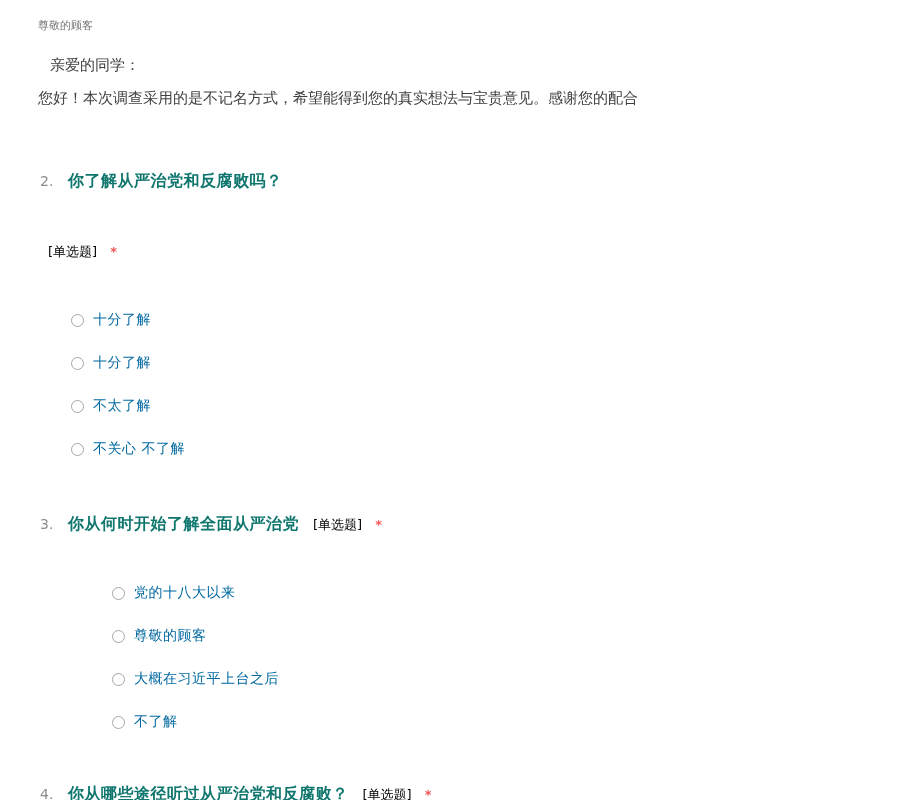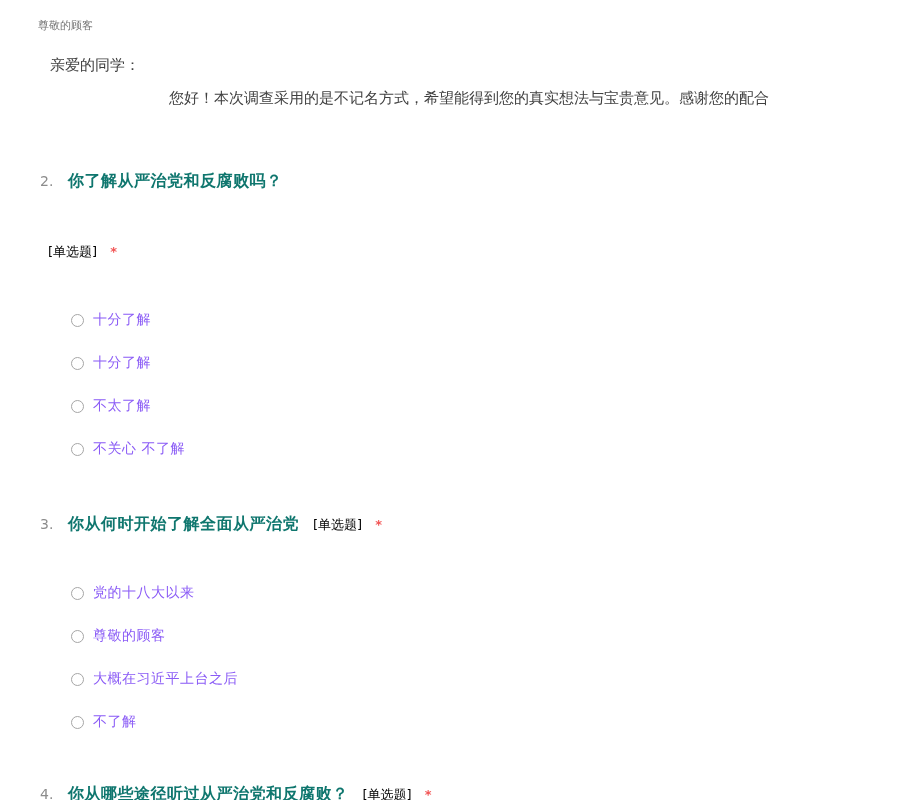--- a/index.html
+++ b/index.html
@@ -25,21 +25,20 @@
     font-size: 15px;
     line-height: 15px;
     color: #404040;
   }
   .intro-message {
     margin-left: 38px;
     margin-top: 18px;
     font-size: 15px;
     line-height: 15px;
     color: #404040;
-    text-align: center;
   }
 
   .q-title-row {
     display: flex;
     align-items: baseline;
     margin-left: 40px;
   }
   .q-num {
     flex: 0 0 28px;
     width: 28px;
@@ -65,21 +64,21 @@
     font-weight: bold;
     color: #f25555;
     margin-left: 13px;
     line-height: 14px;
   }
 
   .q2-title { margin-top: 66px; }
   .q2-tagrow { margin-left: 48px; margin-top: 55px; display: flex; align-items: baseline; }
   .q2-options { margin-top: 51px; }
   .q3-title { margin-top: 56px; }
-  .q3-options { margin-top: 50px; }
+  .q3-options { margin-top: 50px; margin-left: 41px; }
   .q4-title { margin-top: 53px; }
 
   .option {
     display: flex;
     align-items: center;
     height: 20px;
     margin-left: 71px;
     cursor: pointer;
   }
   .option + .option { margin-top: 23px; }
@@ -88,21 +87,21 @@
     width: 13px;
     height: 13px;
     border: 1px solid #a6a6a6;
     border-radius: 50%;
     box-sizing: border-box;
     background: #ffffff;
   }
   .option-label {
     margin-left: 9px;
     font-size: 14px;
-    color: #8b5cf6;
+    color: #0369a1;
     letter-spacing: 0.5px;
     white-space: pre;
   }
 </style>
 </head>
 <body>
 
 <div class="page">
 
   <div class="intro">

